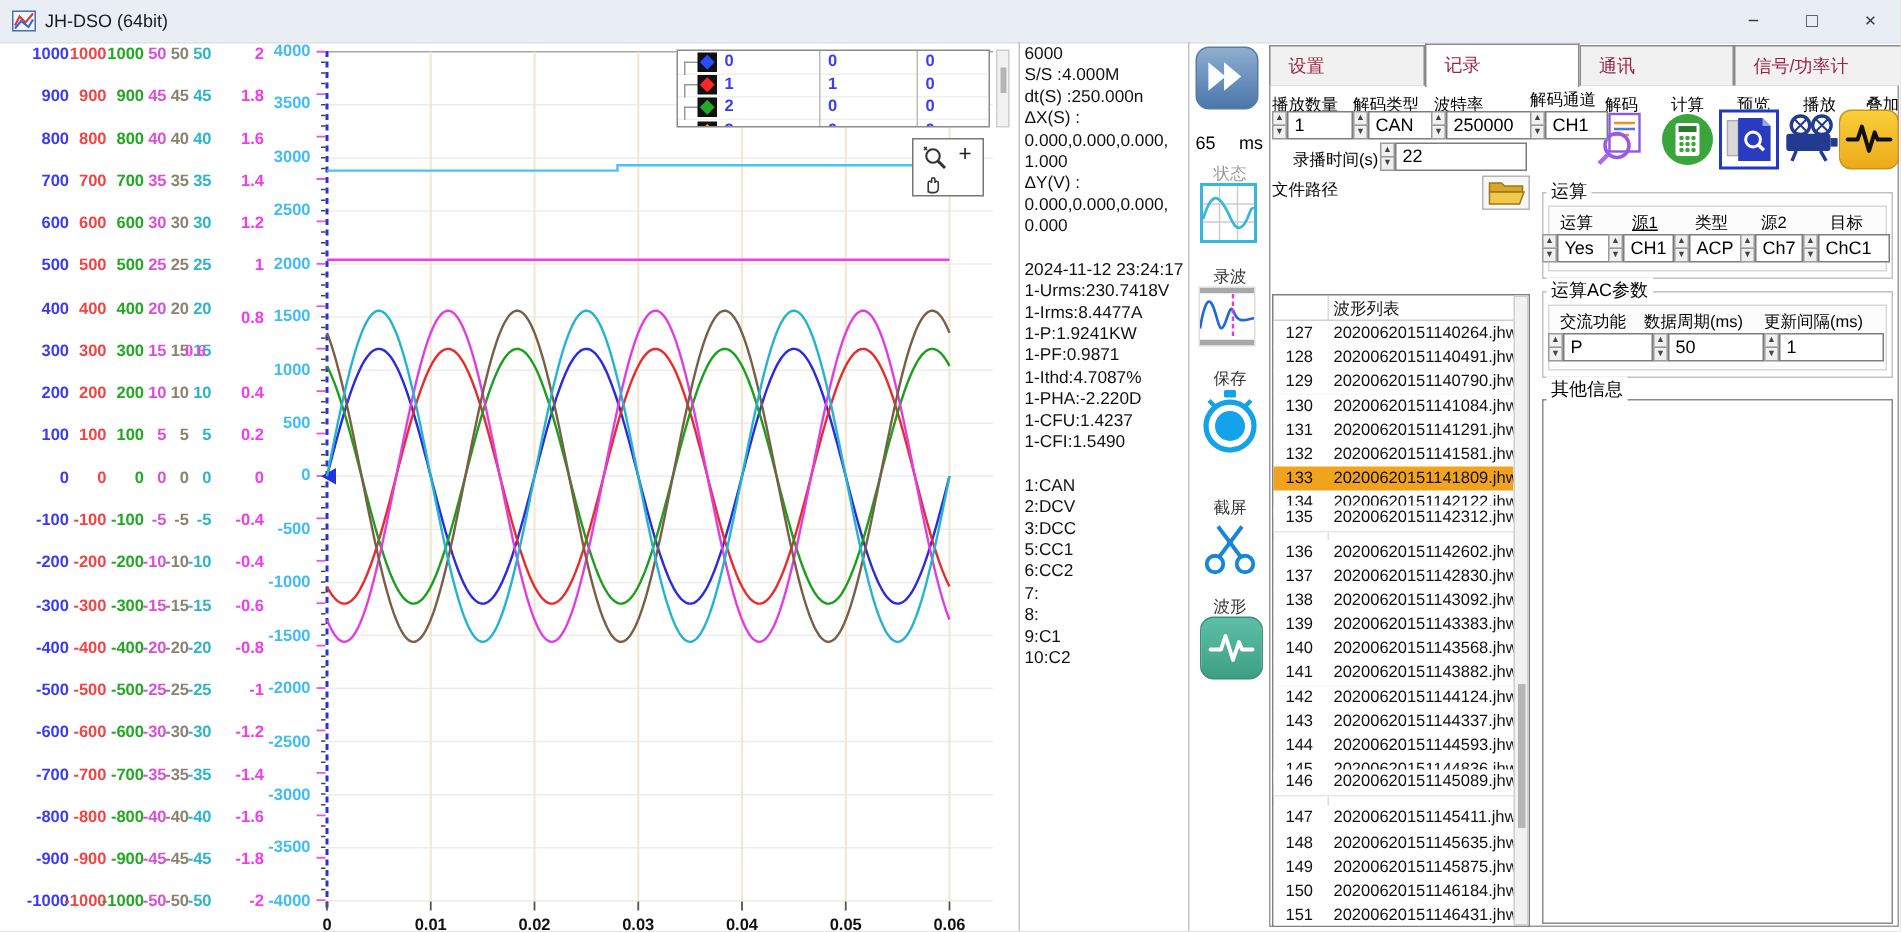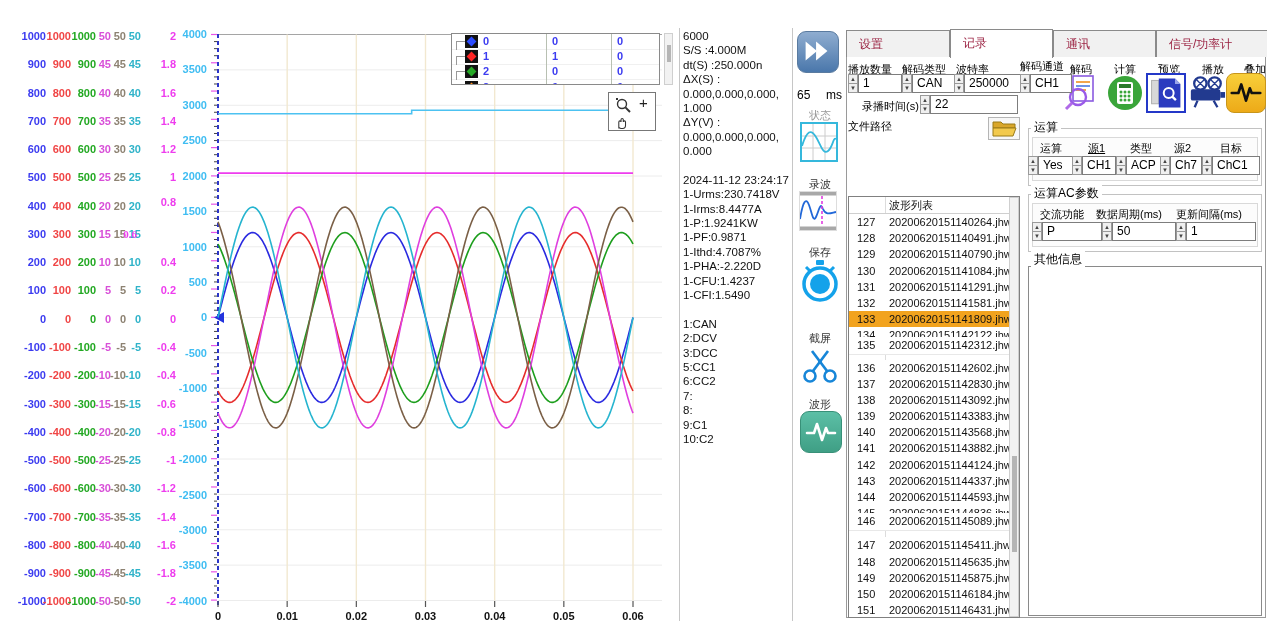--- a/index.html
+++ b/index.html
@@ -61,20 +61,31 @@
              background:linear-gradient(#8fadd0,#4a77ab);border:1px solid #5a7ba0;z-index:3;}
   #preview-sel{border:2px solid #2438c8;}
   .scroll-track{position:absolute;background:#f2f2f2;border:1px solid #cfcfcf;box-sizing:border-box;}
   .scroll-thumb{position:absolute;background:#b5b5b5;}
 </style>
 </head>
 <body>
 
 <div id="app">
 
+  <div id="titlebar">
+    <svg class="abs" style="left:8px;top:6px" width="16" height="16" viewBox="0 0 16 16">
+      <rect x="0.5" y="1.5" width="15" height="13" fill="#f2f6fa" stroke="#4a6fa5"></rect>
+      <polyline points="2,11 5,5 9,9 14,3" fill="none" stroke="#d33a3a" stroke-width="1.4"></polyline>
+      <polyline points="2,13 6,8 11,12 14,7" fill="none" stroke="#3a63c8" stroke-width="1.4"></polyline>
+    </svg>
+    <div id="title-text">JH-DSO (64bit)</div>
+    <div class="winbtn" style="left:1151px">−</div>
+    <div class="winbtn" style="left:1190px">□</div>
+    <div class="winbtn" style="left:1229px">×</div>
+  </div>
 
   <div class="vsep" style="left:679px"></div>
   <div class="vsep" style="left:792px"></div>
 
   <div id="legend">
       <div class="lgrow" style="top: 0px;">
         <div class="lgtree"></div>
         <div class="lgmark">
           <div class="lgdiamond" style="background:#2b4bff"></div>
         </div>
@@ -545,21 +556,21 @@
     <div style="position:absolute;right:1126px;top:509.6px;color:#2fb3c9;" class=" axlbl">-35</div>
     <div style="position:absolute;right:1126px;top:537.9px;color:#2fb3c9;" class=" axlbl">-40</div>
     <div style="position:absolute;right:1126px;top:566.1px;color:#2fb3c9;" class=" axlbl">-45</div>
     <div style="position:absolute;right:1126px;top:594.4px;color:#2fb3c9;" class=" axlbl">-50</div>
     <div style="position:absolute;right:1091px;top:29.0px;color:#ee3cee;" class=" axlbl">2</div>
     <div style="position:absolute;right:1091px;top:57.3px;color:#ee3cee;" class=" axlbl">1.8</div>
     <div style="position:absolute;right:1091px;top:85.5px;color:#ee3cee;" class=" axlbl">1.6</div>
     <div style="position:absolute;right:1091px;top:113.8px;color:#ee3cee;" class=" axlbl">1.4</div>
     <div style="position:absolute;right:1091px;top:142.1px;color:#ee3cee;text-align:right;" class=" axlbl">1.2</div>
     <div style="position:absolute;right:1091px;top:170.3px;color:#ee3cee;" class=" axlbl">1</div>
-    <div style="position:absolute;right:1091px;top:195px;color:#ee3cee;" class=" axlbl">0.8</div>
+    <div style="position:absolute;right:1091px;top:205px;color:#ee3cee;" class=" axlbl">0.8</div>
     <div style="position:absolute;right:1130px;top:226.9px;color:#ee3cee;font-family:Liberation Serif, serif;" class=" axlbl">0.6</div>
     <div style="position:absolute;right:1091px;top:255.2px;color:#ee3cee;" class=" axlbl">0.4</div>
     <div style="position:absolute;right:1091px;top:283.4px;color:#ee3cee;" class=" axlbl">0.2</div>
     <div style="position:absolute;right:1091px;top:311.7px;color:#ee3cee;" class=" axlbl">0</div>
     <div style="position:absolute;right:1091px;top:340.0px;color:#ee3cee;" class=" axlbl">-0.4</div>
     <div style="position:absolute;right:1091px;top:368.2px;color:#ee3cee;" class=" axlbl">-0.4</div>
     <div style="position:absolute;right:1091px;top:396.5px;color:#ee3cee;" class=" axlbl">-0.6</div>
     <div style="position:absolute;right:1091px;top:424.8px;color:#ee3cee;" class=" axlbl">-0.8</div>
     <div style="position:absolute;right:1091px;top:453.1px;color:#ee3cee;" class=" axlbl">-1</div>
     <div style="position:absolute;right:1091px;top:481.3px;color:#ee3cee;" class=" axlbl">-1.2</div>

